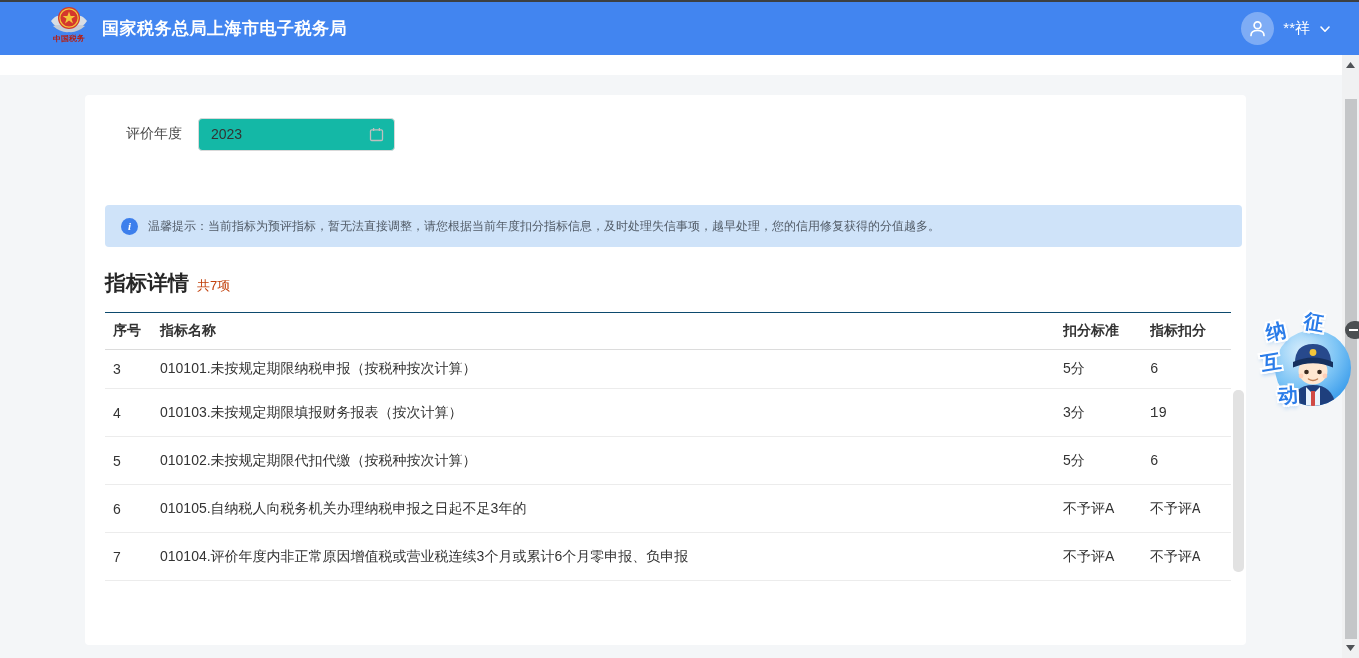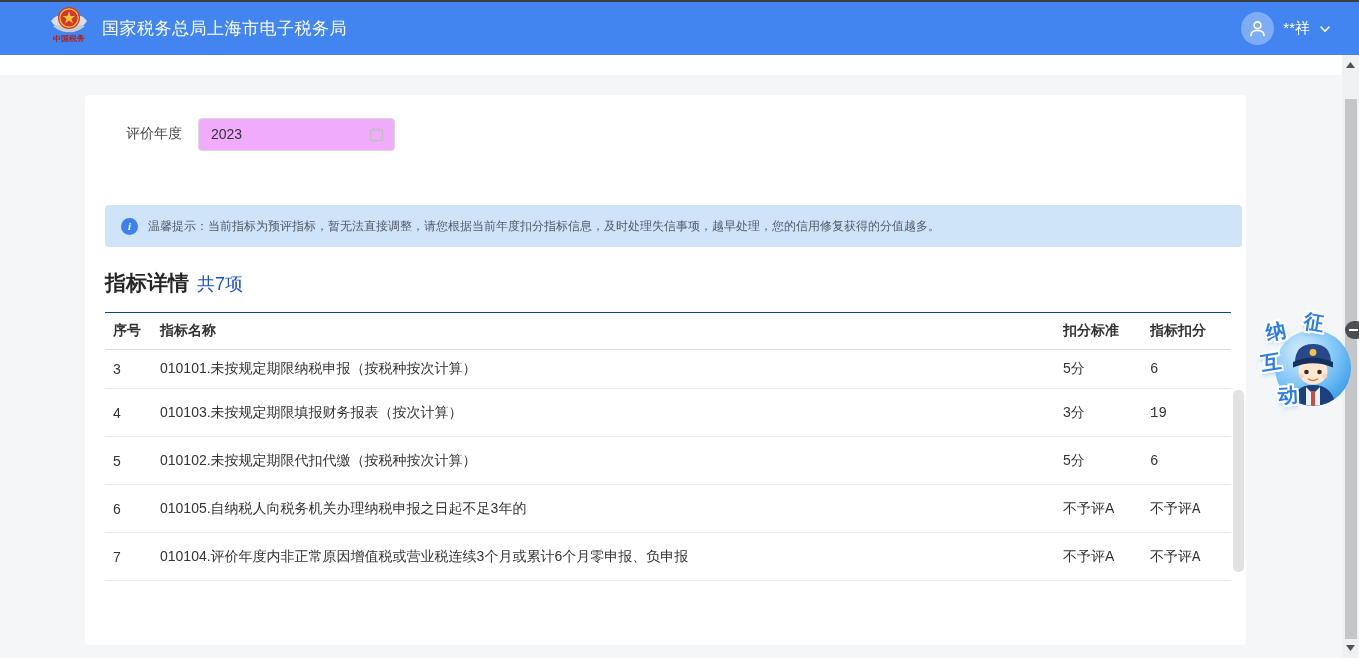--- a/index.html
+++ b/index.html
@@ -12,21 +12,21 @@
   }
   .window-top-edge { position:absolute; top:0; left:0; width:1359px; height:2px; background:#3c3f41; z-index:60; }
 
   
   .app-header {
     position:absolute; top:2px; left:0; width:1359px; height:53px;
     background:#4285F0; display:flex; align-items:center; z-index:50;
   }
   .logo-wrap { margin-left:46px; width:46px; height:48px; position:relative; display:flex; flex-direction:column; align-items:center; }
   .logo-script { font-size:8px; color:#b51f14; font-weight:bold; letter-spacing:0; line-height:8px; transform:scaleY(.95) rotate(-2deg); }
-  .header-title { color:#ffffff; font-size:17px; font-weight:normal; margin-left:10px; letter-spacing:.5px; }
+  .header-title { color:#ffffff; font-size:17px; font-weight:bold; margin-left:10px; letter-spacing:.5px; }
   .header-user { position:absolute; right:28px; top:0; height:53px; display:flex; align-items:center; gap:9px; cursor:pointer; }
   .avatar {
     width:33px; height:33px; border-radius:50%;
     background:rgba(255,255,255,.32);
     display:flex; align-items:center; justify-content:center;
   }
   .user-name { color:#ffffff; font-size:15px; }
   .chevron { width:12px; height:12px; }
 
   
@@ -37,42 +37,42 @@
   .card {
     position:absolute; left:85px; top:95px; width:1161px; height:550px;
     background:#ffffff; border-radius:4px;
   }
 
   
   .filter-row { position:absolute; left:41px; top:24px; height:30px; display:flex; align-items:center; }
   .filter-label { font-size:14px; color:#4a4a4a; margin-right:16px; }
   .year-input {
     width:197px; height:33px; border:1px solid #d9d9d9; border-radius:4px;
-    display:flex; align-items:center; padding:0 10px 0 12px; background:#f0abfc; cursor:pointer;
+    display:flex; align-items:center; padding:0 10px 0 12px; background:#14b8a6; cursor:pointer;
   }
   .year-value { flex:1; font-size:14px; color:#333; }
   .calendar-icon { width:15px; height:15px; }
 
   
   .notice {
     position:absolute; left:20px; top:110px; width:1137px; height:42px;
     background:#cfe3f9; border-radius:4px;
     display:flex; align-items:center; padding:0 16px;
   }
   .info-icon {
     width:17px; height:17px; border-radius:50%; background:#3d7fec; color:#fff;
     font-size:11px; font-weight:bold; display:flex; align-items:center; justify-content:center;
     font-family:"Liberation Serif","DejaVu Serif",serif; font-style:italic; flex:0 0 auto;
   }
   .notice-text { font-size:12px; color:#525c68; margin-left:10px; white-space:nowrap; }
 
   
   .section-header { position:absolute; left:20px; top:174px; display:flex; align-items:baseline; }
   .section-title { font-size:21px; font-weight:bold; color:#262626; }
-  .section-count { font-size:18px; color:#1d4ed8; margin-left:8px; }
+  .section-count { font-size:13px; color:#c2410c; margin-left:8px; }
 
   
   .table-area { position:absolute; left:20px; top:217px; width:1126px; }
   .t-row { display:flex; align-items:center; border-bottom:1px solid #ececec; }
   .t-head { height:38px; border-top:1px solid #0c4a6e; border-bottom:1px solid #dcdcdc; }
   .t-head .t-cell { font-weight:bold; color:#333; }
   .t-cell { font-size:14px; color:#333; white-space:nowrap; overflow:hidden; }
   .col-no { width:53px; padding-left:8px; flex:0 0 auto; }
   .col-name { flex:1 1 auto; padding-left:2px; }
   .col-std { width:87px; flex:0 0 auto; }

